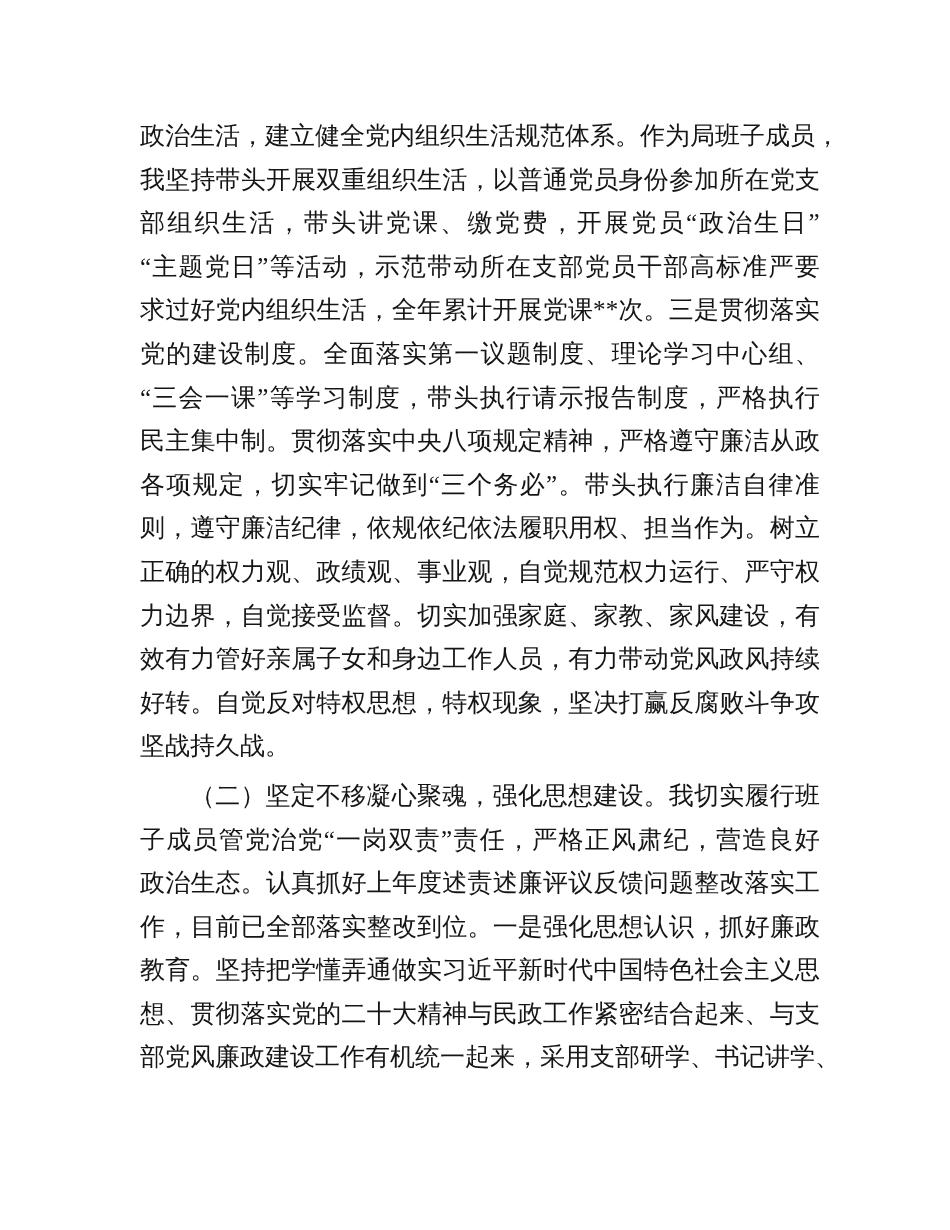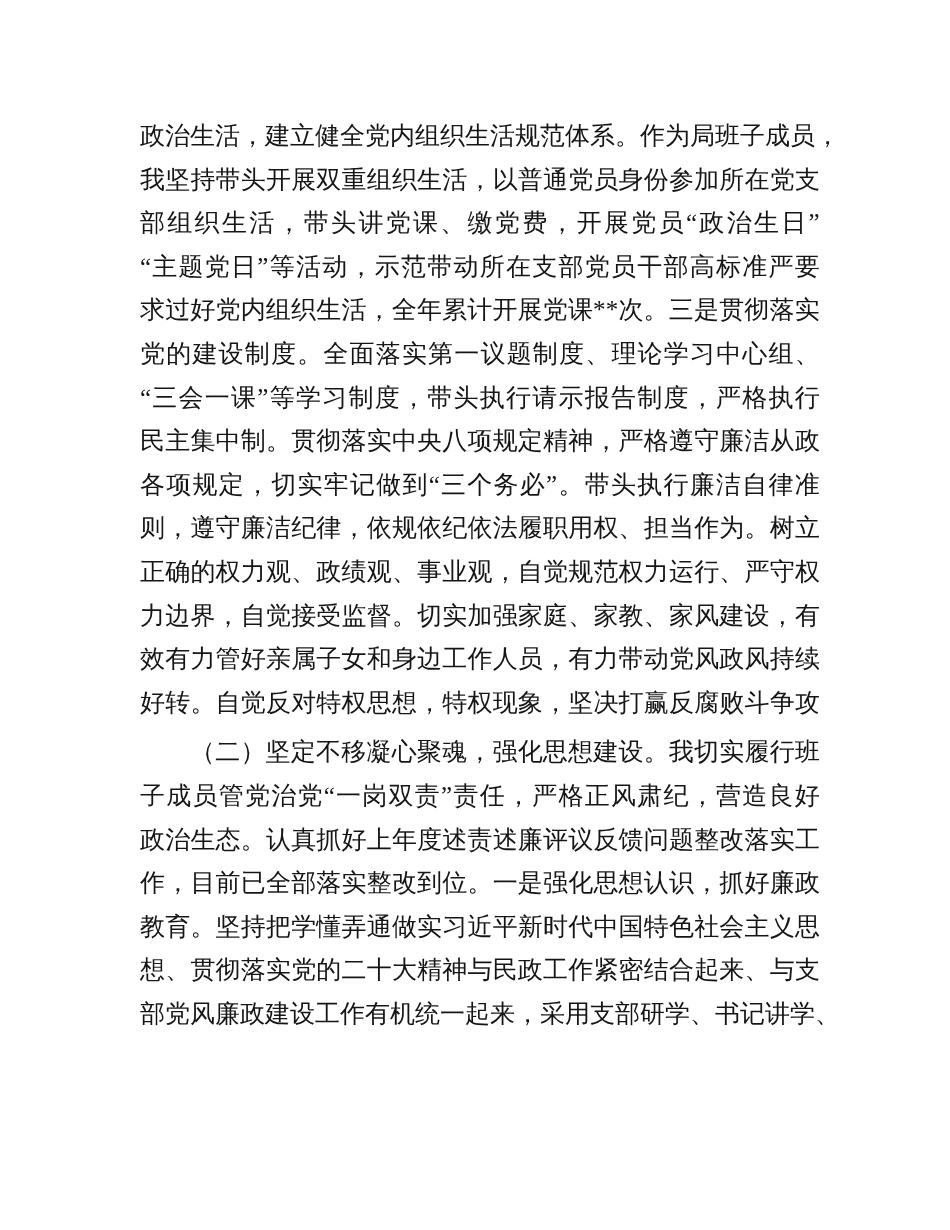--- a/index.html
+++ b/index.html
@@ -450,20 +450,21 @@
           <span>决</span>
           <span>打</span>
           <span>赢</span>
           <span>反</span>
           <span>腐</span>
           <span>败</span>
           <span>斗</span>
           <span>争</span>
           <span>攻</span>
         </div>
+        <div class="line">坚战持久战。</div>
       </div>
       <div class="paragraph">
         <div class="line j indent">
           <span>（</span>
           <span>二</span>
           <span>）</span>
           <span>坚</span>
           <span>定</span>
           <span>不</span>
           <span>移</span>

